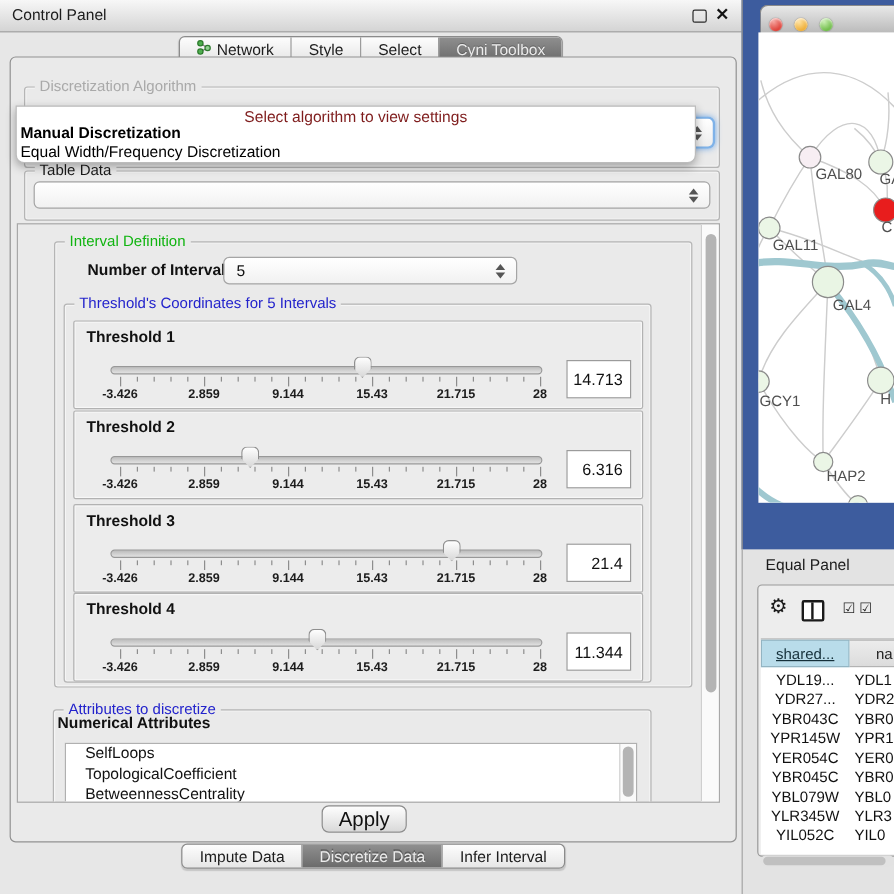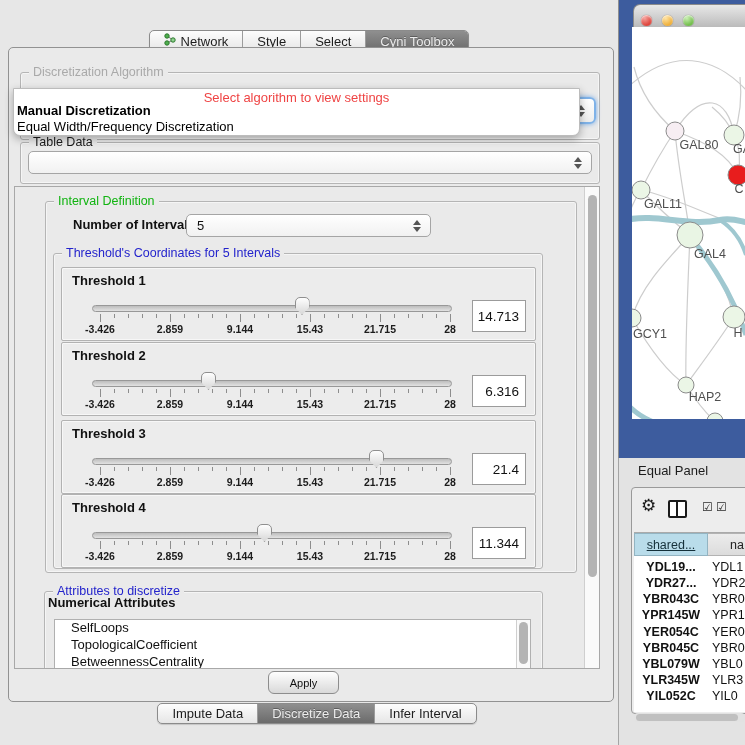--- a/index.html
+++ b/index.html
@@ -12,41 +12,41 @@
   #titlebar .wtitle{position:absolute;left:10px;top:5px;font-size:13px;color:#1c1c1c;}
   #float-ic{position:absolute;left:577px;top:8px;width:10px;height:9px;border:1.5px solid #2a2a2a;border-radius:2px;}
   #close-ic{position:absolute;left:596px;top:4px;font-size:14px;font-weight:bold;color:#111;}
 
   
   .seg-bar{display:flex;border:1px solid #8b8b8b;border-radius:5px;overflow:hidden;background:linear-gradient(#fdfdfd,#e6e6e6);box-shadow:0 1px 1px rgba(0,0,0,.15);}
   .seg{padding:2px 14px;font-size:13px;color:#1d1d1d;border-right:1px solid #9c9c9c;display:flex;align-items:center;gap:5px;white-space:nowrap;}
   .seg:last-child{border-right:none;}
   .seg.sel{background:linear-gradient(#8f8f8f,#6b6b6b);color:#ececec;text-shadow:0 -1px 0 rgba(0,0,0,.3);}
   #toptabs{left:0;top:30px;width:618px;display:flex;justify-content:center;}
-  #bottabs{left:8px;top:703px;width:618px;display:flex;justify-content:center;}
+  #bottabs{left:2px;top:703px;width:618px;display:flex;justify-content:center;}
 
   #tabpanel{left:8px;top:47px;width:604px;height:653px;border:1px solid #929292;border-radius:5px;background:#eaeaea;}
 
   .group{position:absolute;border:1px solid #b5b5b5;border-radius:3px;box-shadow:inset 0 0 0 1px rgba(255,255,255,.5);}
   .grouplabel{position:absolute;top:-8px;left:8px;font-size:12.5px;background:#eaeaea;padding:0 4px;white-space:nowrap;}
   .g-green{color:#10b410;}
   .g-blue{color:#2323cc;}
   .g-gray{color:#a9a9a9;}
   .g-dark{color:#1a1a1a;}
 
   .combo{position:absolute;background:linear-gradient(#ffffff,#f1f1f1);border:1px solid #a5a5a5;border-radius:5px;font-size:13px;color:#111;display:flex;align-items:center;padding-left:10px;box-sizing:border-box;}
   .spin{position:absolute;right:9px;top:50%;transform:translateY(-50%);width:8px;height:12px;}
   .spin i{position:absolute;left:0;width:0;height:0;border-left:4px solid transparent;border-right:4px solid transparent;}
   .spin .up{top:0;border-bottom:5px solid #555;}
   .spin .dn{bottom:0;border-top:5px solid #555;}
 
   
   #alg-combo-focus{left:330px;top:97px;width:262px;height:23px;border:2px solid #7fb2e8;border-radius:6px;box-shadow:0 0 5px #74a9e6;background:linear-gradient(#fff,#ededed);z-index:40;}
   #alg-popup{left:13px;top:88px;width:565px;height:46px;background:#fff;border:1px solid #bcbcbc;border-radius:0 0 7px 7px;box-shadow:0 3px 8px rgba(0,0,0,.3);z-index:50;}
-  #alg-popup .prompt{position:absolute;left:0;right:0;top:1px;text-align:center;font-size:13px;color:#ef4444;}
+  #alg-popup .prompt{position:absolute;left:0;right:0;top:1px;text-align:center;font-size:13px;color:#7f1d1d;}
   #alg-popup .item{position:absolute;left:3px;font-size:13px;color:#000;white-space:nowrap;}
   #alg-popup .item.b{font-weight:bold;}
 
   
   #scrollpane{left:14px;top:186px;width:584px;height:481px;border:1px solid #a8a8a8;background:#eaeaea;overflow:hidden;}
   .vsb{position:absolute;background:#fafafa;border-left:1px solid #cfcfcf;}
   .vsb .thumb{position:absolute;left:2px;width:9px;background:#b4b4b4;border-radius:5px;}
 
   
   .sliderbox{position:absolute;left:46px;width:473px;height:72px;border:1px solid #b2b2b2;border-radius:2px;background:#ececec;box-shadow:inset 0 0 0 1px rgba(255,255,255,.6);}
@@ -58,21 +58,21 @@
   .ticks i.ma{height:8px;}
   .ticklabels{position:absolute;left:38px;top:55px;width:350px;height:12px;}
   .ticklabels b{position:absolute;transform:translateX(-50%);font-size:10.5px;font-weight:700;color:#1c1c1c;white-space:nowrap;}
   .handle{position:absolute;top:29px;width:15px;height:18px;background:linear-gradient(#fefefe,#d8d8d8);border:1px solid #8f8f8f;clip-path:polygon(0 0,100% 0,100% 55%,50% 100%,0 55%);border-radius:5px 5px 0 0;box-sizing:border-box;}
   .valuebox{position:absolute;left:410px;top:32px;width:54px;height:32px;background:#fff;border:1px solid #9b9b9b;font-size:13.5px;color:#111;display:flex;align-items:center;justify-content:flex-end;padding-right:6px;box-sizing:border-box;}
 
   
   #attrlist{left:53px;top:618px;width:475px;height:48px;background:#fff;border:1px solid #b0b0b0;overflow:hidden;font-size:13px;color:#111;}
   #attrlist .li{padding:0 0 2px 16px;white-space:nowrap;}
 
-  .pushbtn{position:absolute;background:linear-gradient(#fefefe,#d9d9d9);border:1px solid #8d8d8d;border-radius:6px;font-size:11px;color:#111;display:flex;align-items:center;justify-content:center;}
+  .pushbtn{position:absolute;background:linear-gradient(#fefefe,#d9d9d9);border:1px solid #8d8d8d;border-radius:6px;font-size:17px;color:#111;display:flex;align-items:center;justify-content:center;}
 
   
   #bluebg{left:618px;top:0;width:127px;height:458px;background:#3d5c9e;border-left:1px solid #8f8f8f;}
   #netwin-title{left:633px;top:4px;width:112px;height:23px;background:linear-gradient(#e8e8e8,#b9b9b9);border:1px solid #8a8a8a;border-radius:7px 0 0 0;border-right:none;}
   .light{position:absolute;top:10px;width:11px;height:11px;border-radius:50%;box-shadow:inset 0 1px 2px rgba(255,255,255,.8),0 0 1px rgba(0,0,0,.6);}
   #netcanvas{left:632px;top:27px;width:113px;height:392px;background:#fff;overflow:hidden;}
   #netcanvas svg{display:block;}
 
   #tablepanel-bg{left:618px;top:458px;width:127px;height:287px;background:#e3e3e3;border-left:1px solid #a5a5a5;}
   #tp-title{position:absolute;left:19px;top:5px;font-size:13px;color:#1c1c1c;}
@@ -80,32 +80,37 @@
   #tp-toolbar{position:absolute;left:0;top:0;width:100%;height:40px;}
   #gear-ic{position:absolute;left:9px;top:9px;font-size:17px;color:#1a1a1a;line-height:1;}
   #split-ic{position:absolute;left:36px;top:12px;width:15px;height:14px;border:2px solid #1a1a1a;border-radius:2px;background:#fff;}
   #split-ic:after{content:"";position:absolute;left:6px;top:0;width:2px;height:14px;background:#1a1a1a;}
   .chk-ic{position:absolute;top:13px;font-size:12px;color:#2a2a2a;line-height:1;}
   #tp-table{position:absolute;left:2px;top:44px;width:113px;height:179px;background:#fff;border-top:1px solid #aaa;overflow:hidden;}
   .hdr{position:absolute;top:0;height:23px;font-size:12.5px;color:#15303a;display:flex;align-items:center;justify-content:center;box-sizing:border-box;}
   .hdr1{left:0;width:74px;background:#b9dcea;border:1px solid #93b4c2;text-decoration:underline;}
   .hdr2{left:74px;width:60px;background:linear-gradient(#ececec,#dcdcdc);border:1px solid #b3b3b3;border-left:none;color:#222;justify-content:flex-start;padding-left:22px;}
   .trow{position:absolute;left:0;width:140px;height:16px;font-size:12.5px;color:#111;}
-  .trow .c1{position:absolute;left:0;width:74px;text-align:center;font-weight:bold;}
+  .trow .c1{position:absolute;left:0;width:74px;text-align:center;}
   .trow .c2{position:absolute;left:78px;width:62px;}
   #hsb{position:absolute;left:2px;top:225px;width:111px;height:9px;background:#e2e2e2;border-radius:4px;}
   #hsb .thumb{position:absolute;left:2px;top:1px;width:102px;height:7px;background:#c0c0c0;border-radius:4px;}
 
   svg text{font-family:"Liberation Sans",sans-serif;}
 </style>
 </head>
 <body>
 
 <div id="stage">
 
+  <div class="abs" id="titlebar">
+    <span class="wtitle">Control Panel</span>
+    <span id="float-ic"></span>
+    <span id="close-ic">✕</span>
+  </div>
 
   <div class="abs" id="toptabs">
     <div class="seg-bar">
       <div class="seg">
         <span>
           <svg width="12" height="13" viewBox="0 0 12 13">
               <line x1="3" y1="3" x2="9" y2="7" stroke="#7a7a7a" stroke-width="1"></line>
               <line x1="3" y1="10" x2="9" y2="7" stroke="#7a7a7a" stroke-width="1"></line>
               <circle cx="3" cy="3" r="2.2" fill="#4fae4f" stroke="#2c7a2c"></circle>
               <circle cx="3" cy="10" r="2.2" fill="#4fae4f" stroke="#2c7a2c"></circle>

